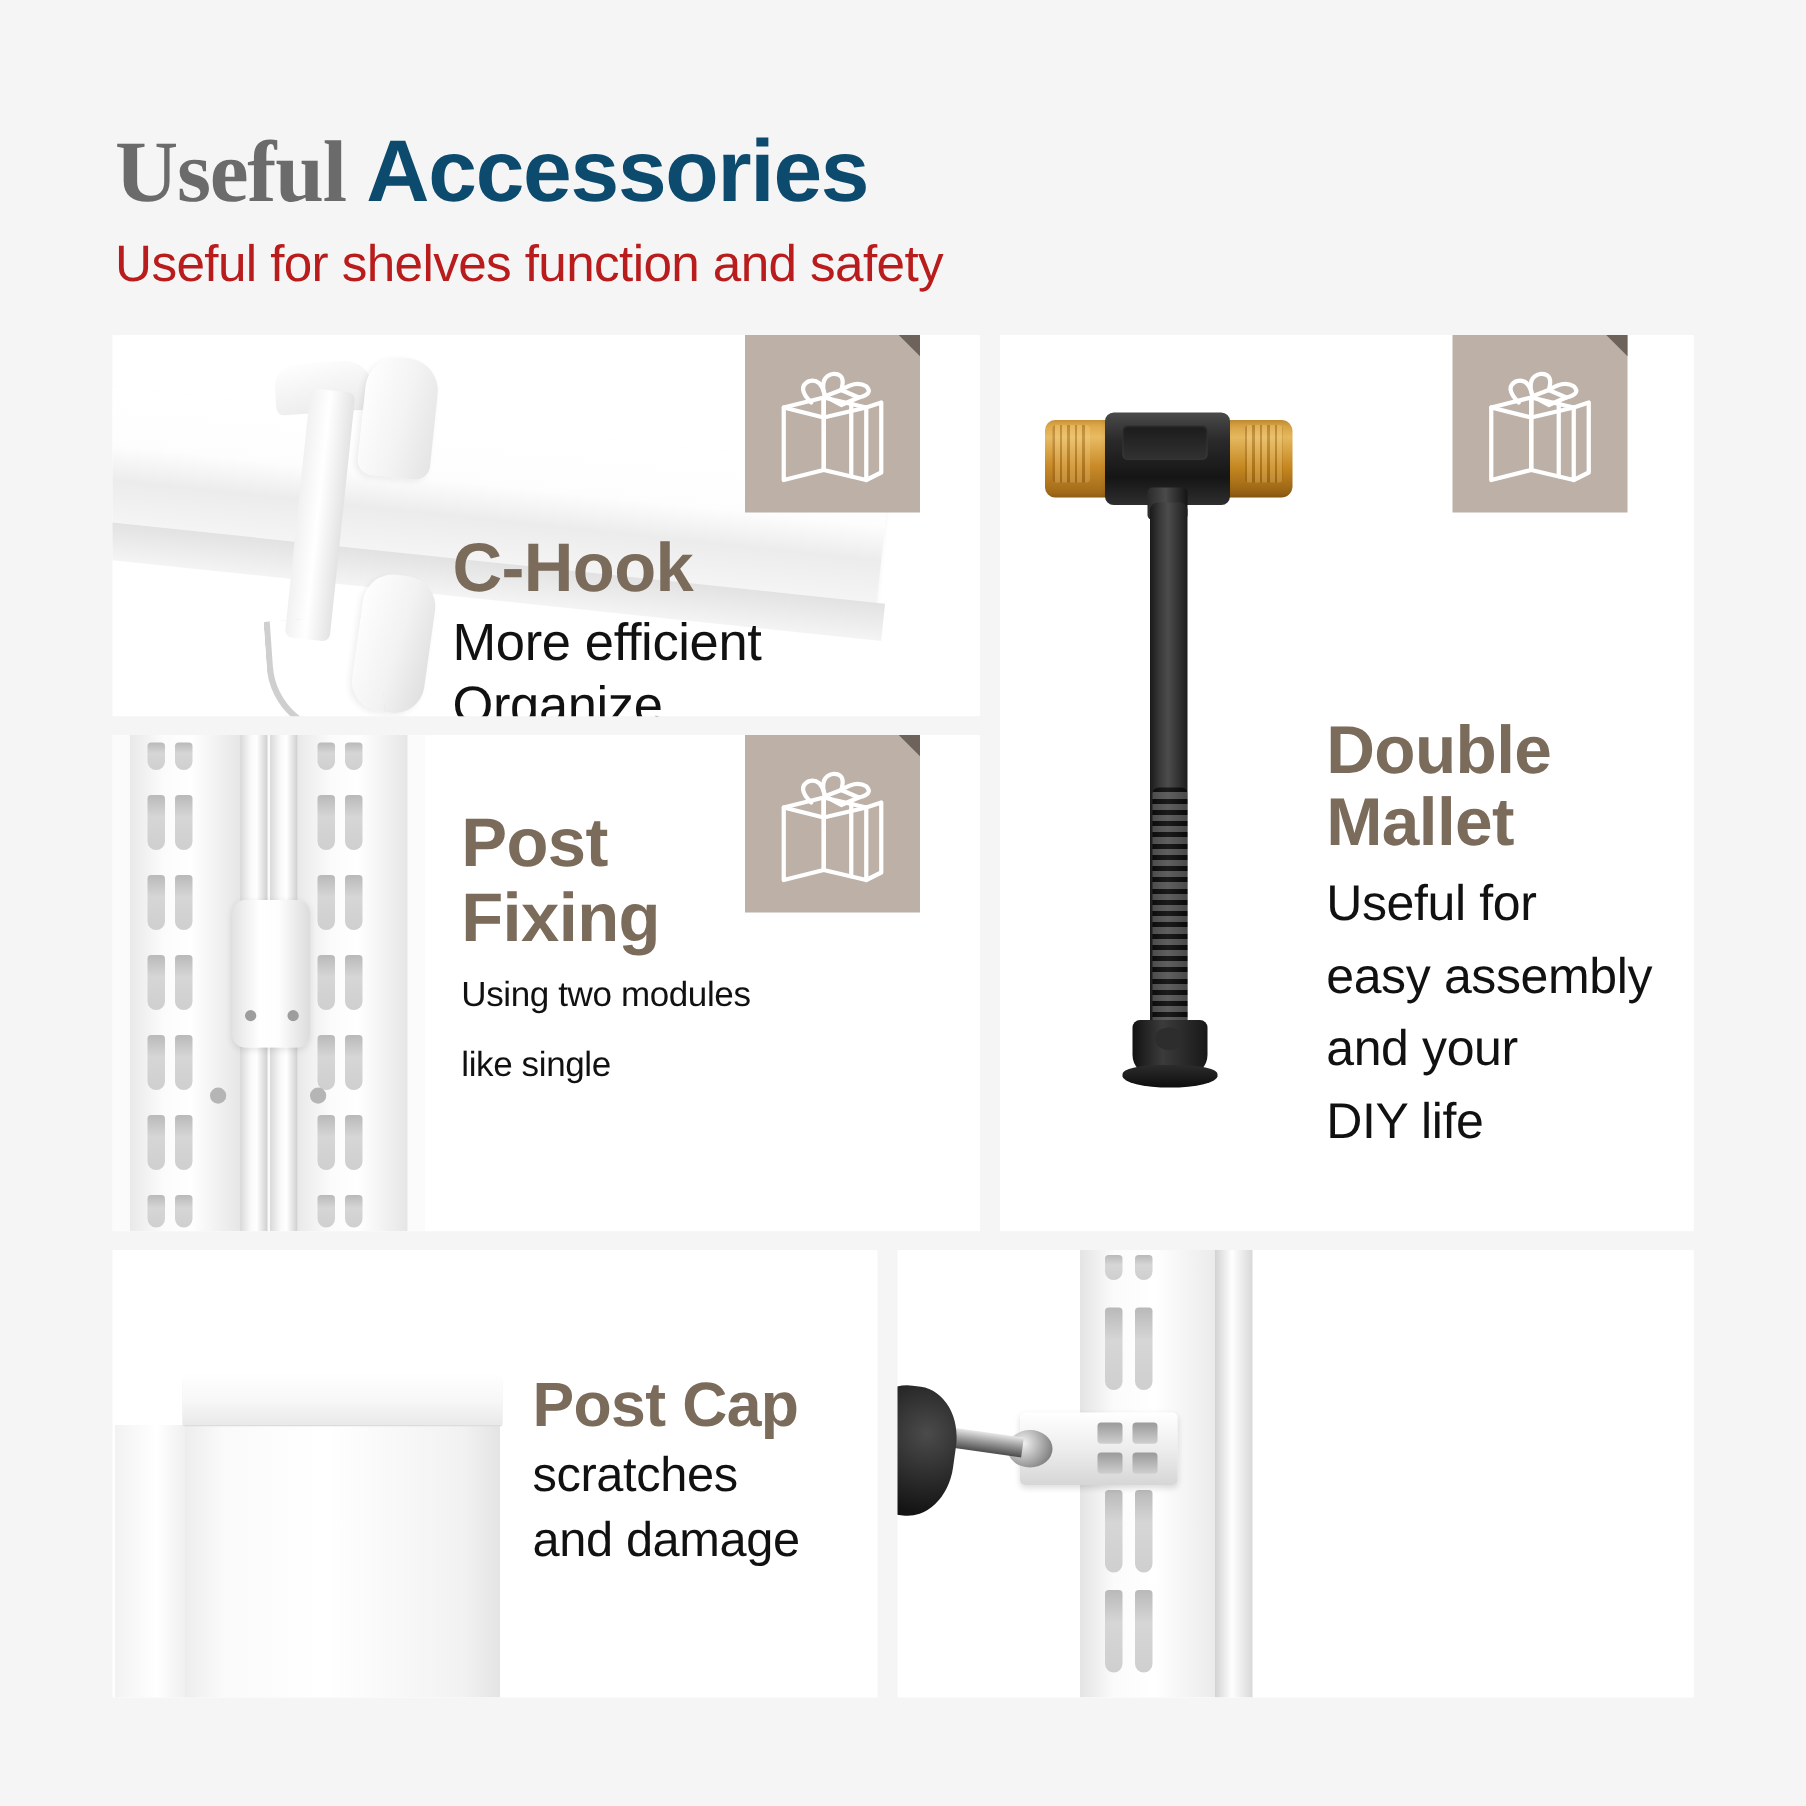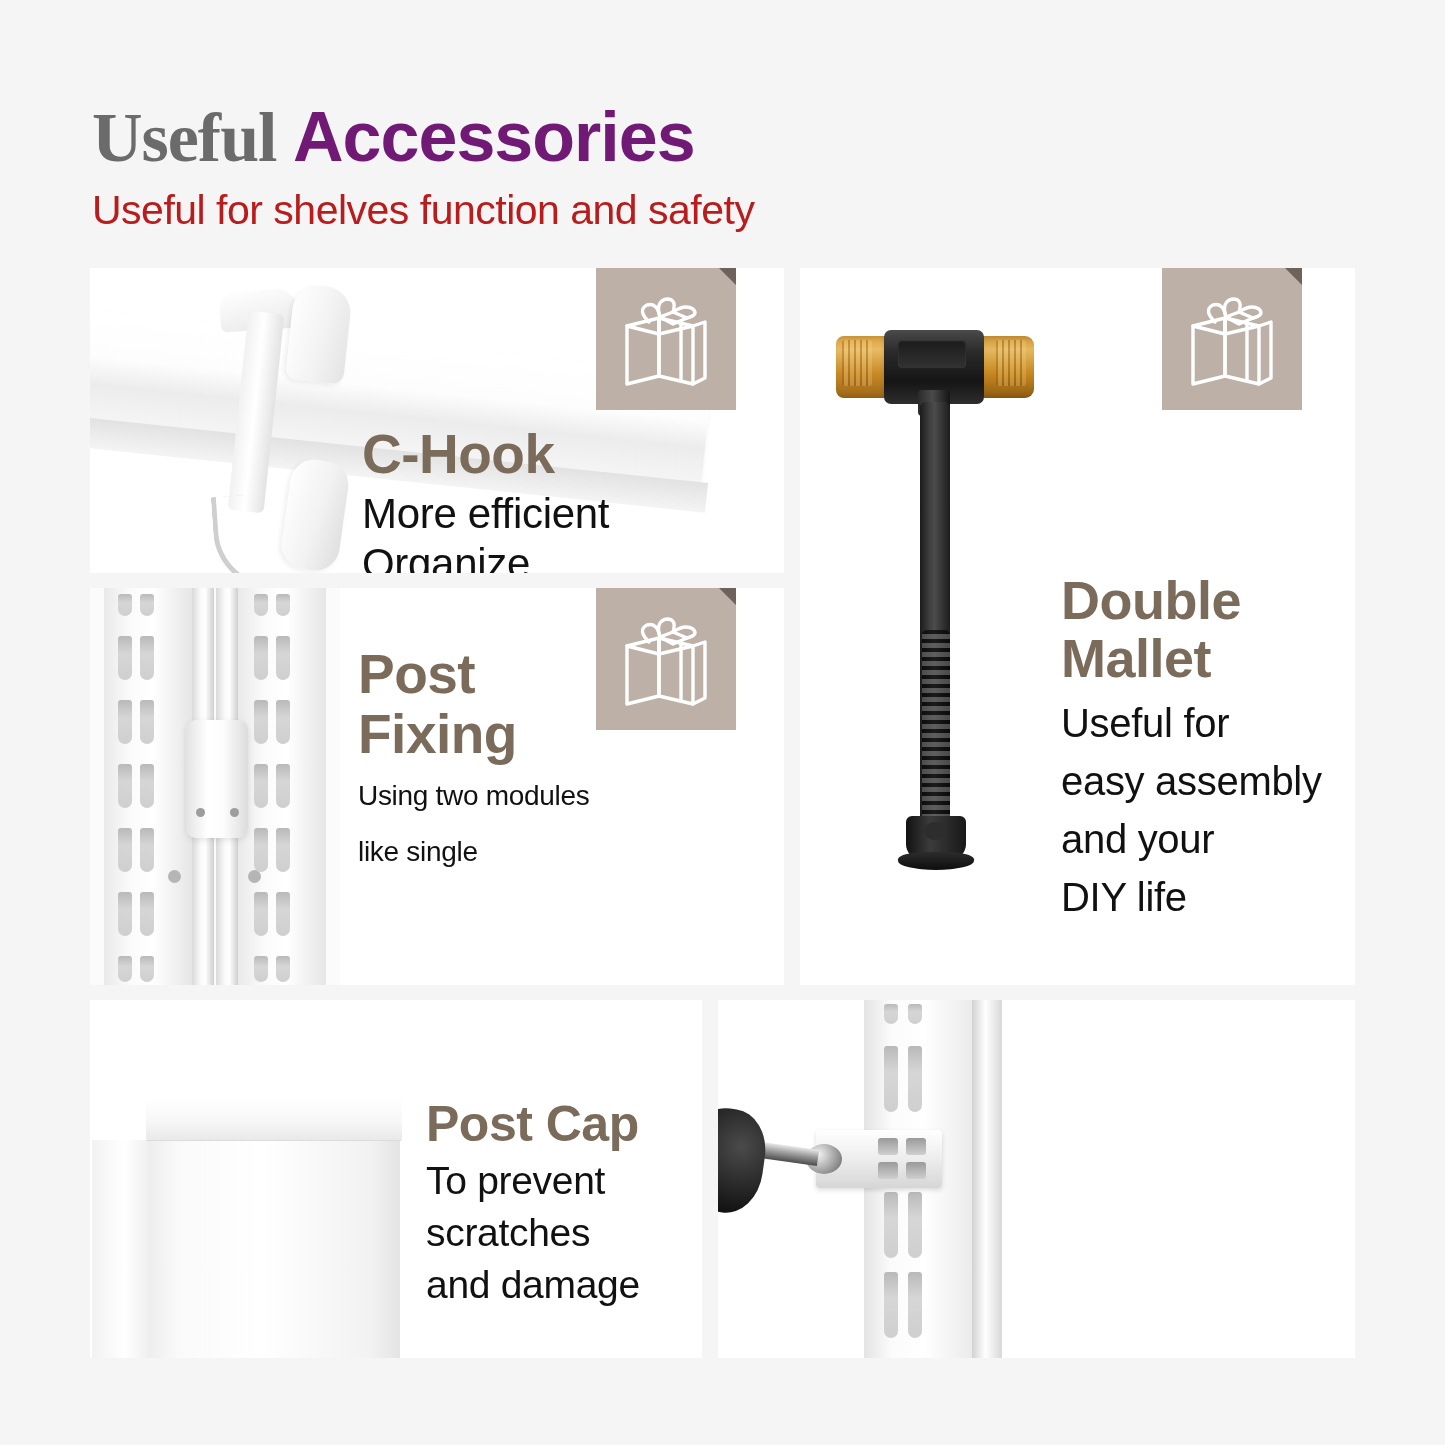--- a/index.html
+++ b/index.html
@@ -15,21 +15,21 @@
     background: #f5f5f5;
   }
 
   
   #header { position: absolute; left: 92px; top: 98px; width: 1000px; }
   #title {
     font-size: 70px; font-weight: bold; letter-spacing: -1px;
     line-height: 78px; white-space: nowrap;
   }
   #title .t1 { color: #6b6b6b; font-family: Liberation Serif, serif; }
-  #title .t2 { color: #701a75; }
+  #title .t2 { color: #0c4a6e; }
   #subtitle {
     margin-top: 8px;
     font-size: 41px; color: #b91c1c; line-height: 50px;
     letter-spacing: -0.5px; white-space: nowrap;
   }
 
   
   .panel {
     position: absolute;
     background: #ffffff;
@@ -64,21 +64,21 @@
     letter-spacing: -0.5px;
   }
   .desc { color: #111111; letter-spacing: -0.3px; }
 
   
   #txt-chook { position: absolute; left: 272px; top: 157px; }
   #txt-chook .head { font-size: 55px; line-height: 58px; }
   #txt-chook .desc { font-size: 42px; line-height: 50px; margin-top: 6px; }
 
   
-  #txt-clip { position: absolute; left: 268px; top: 56px; width: 400px; }
+  #txt-clip { position: absolute; left: 279px; top: 56px; width: 400px; }
   #txt-clip .head { font-size: 55px; line-height: 60px; }
   #txt-clip .desc { font-size: 28px; line-height: 48px; margin-top: 8px; }
 
   
   #txt-mallet { position: absolute; left: 261px; top: 303px; width: 280px; }
   #txt-mallet .head { font-size: 54px; line-height: 58px; }
   #txt-mallet .desc { font-size: 40px; line-height: 44px; margin-top: 14px; }
 
   
   #txt-cap { position: absolute; left: 336px; top: 96px; width: 270px; }
@@ -469,21 +469,20 @@
   <div class="panel" id="panel-cap">
 
     <div id="cap-art">
       <div id="cap-post-back"></div>
       <div id="cap-post-main"></div>
       <div id="cap-top"></div>
     </div>
 
     <div id="txt-cap">
       <div class="head">Post Cap</div>
-      <div class="desc">To prevent</div>
       <div class="desc">scratches</div>
       <div class="desc">and damage</div>
     </div>
   </div>
 
   <div class="panel" id="panel-wall">
 
     <div id="wall-art">
       <div id="wall-post"></div>
       <div id="wall-rail"></div>

